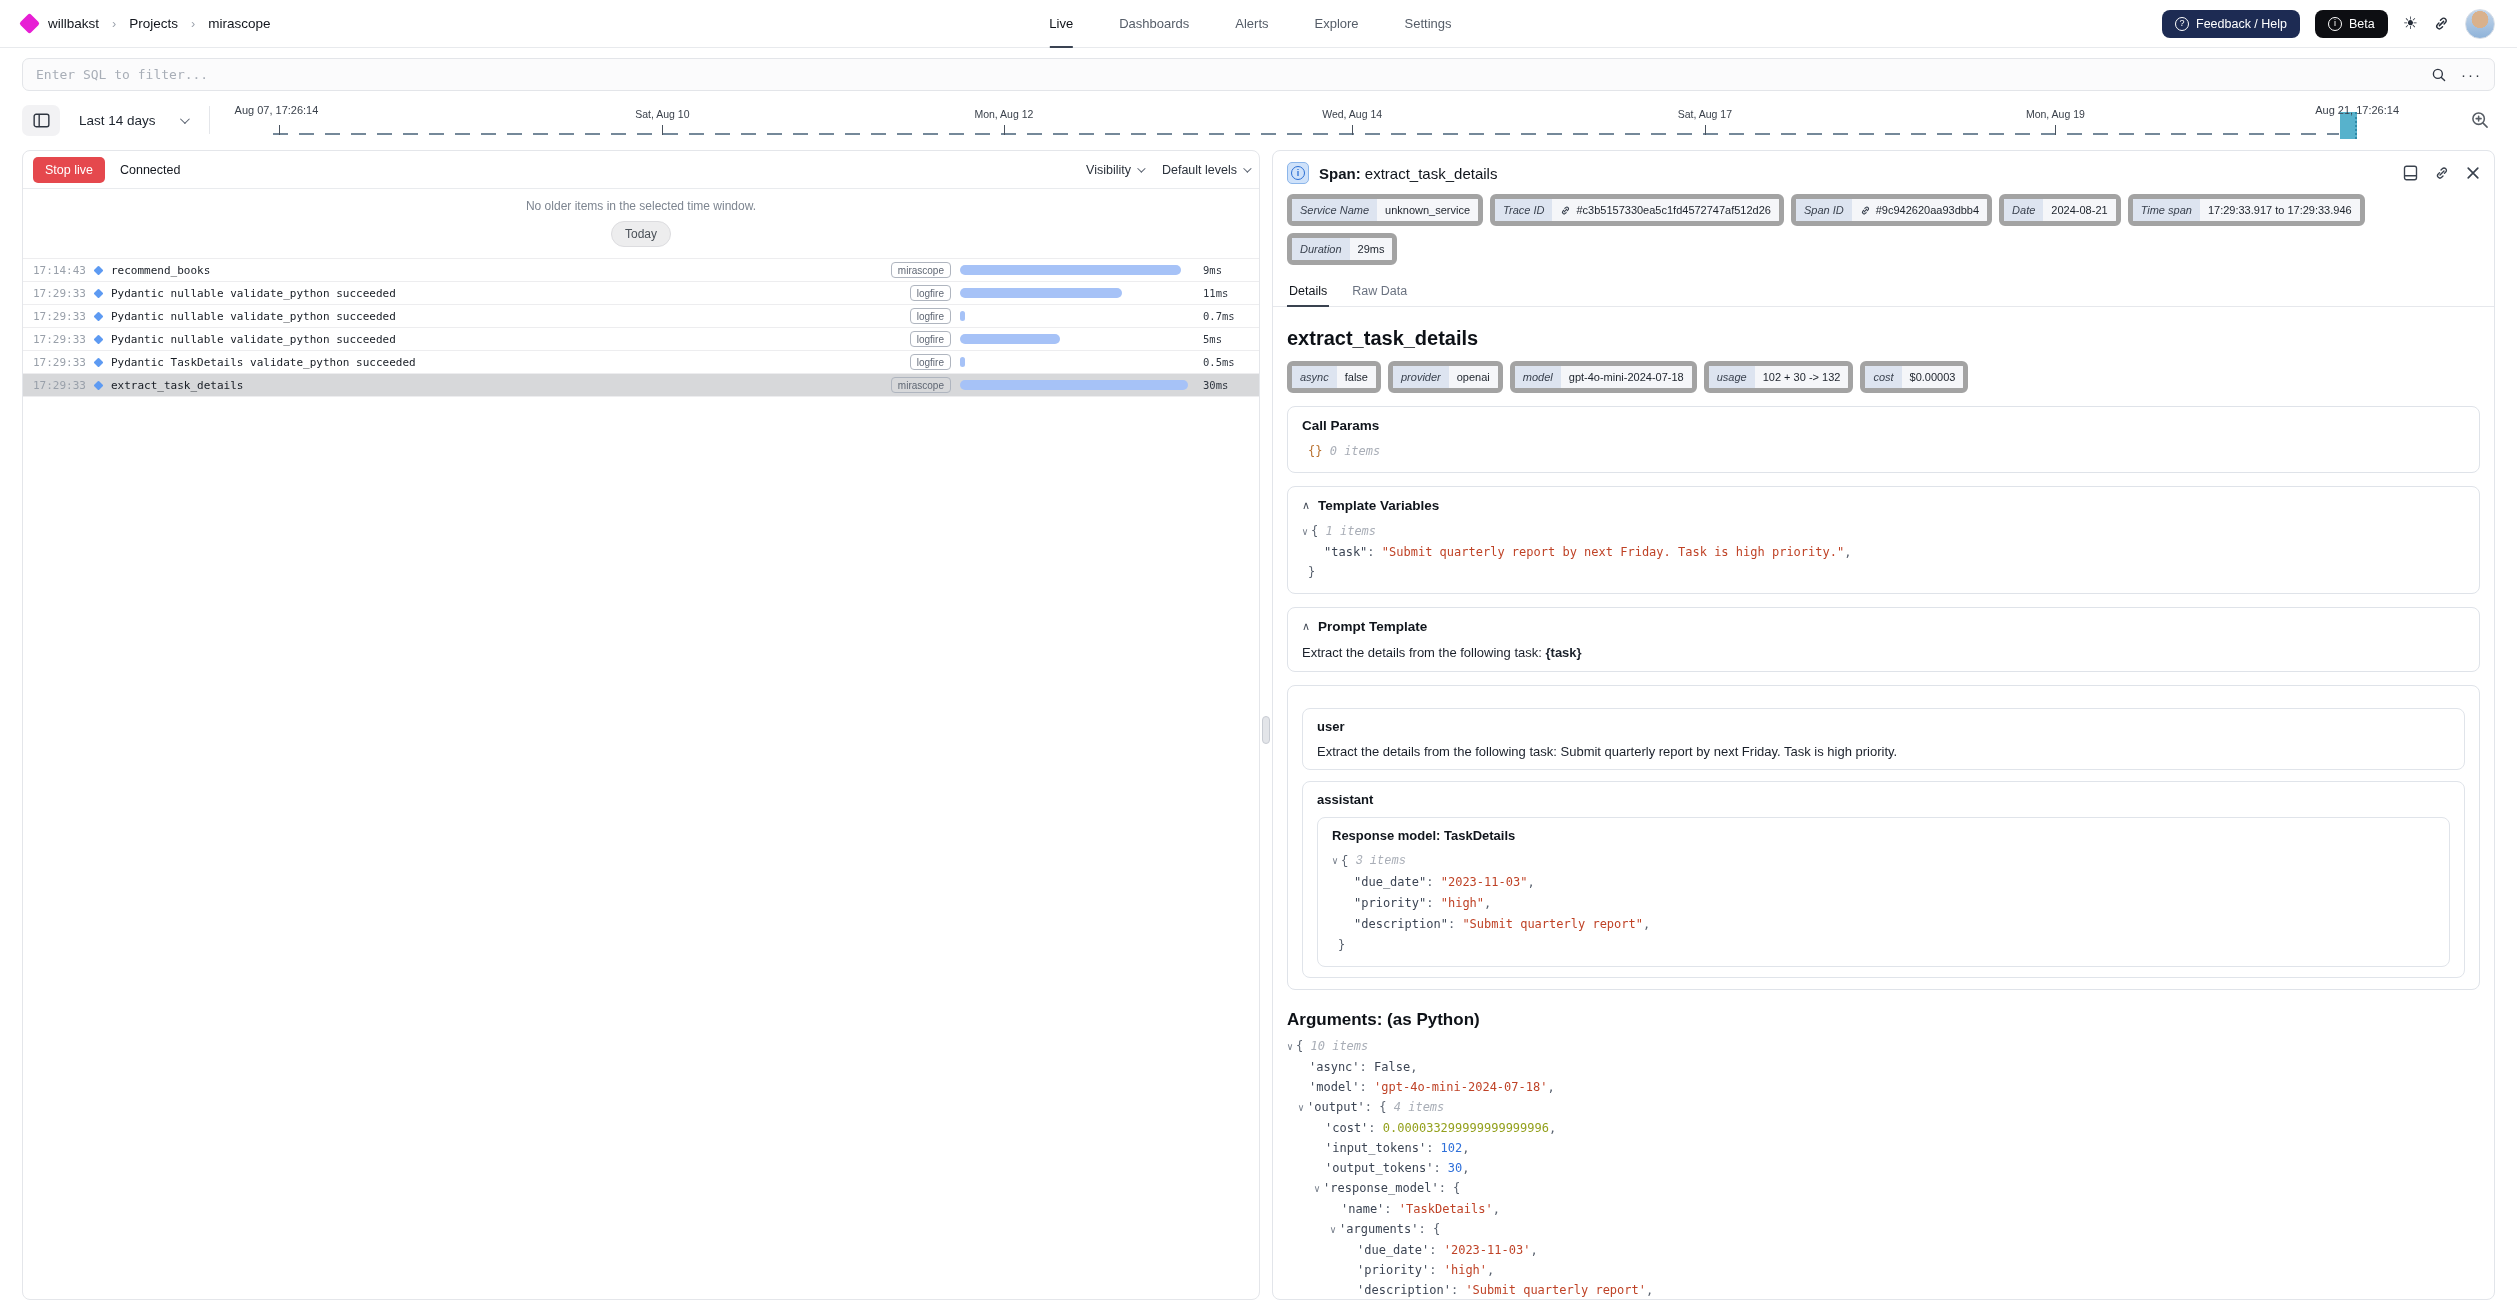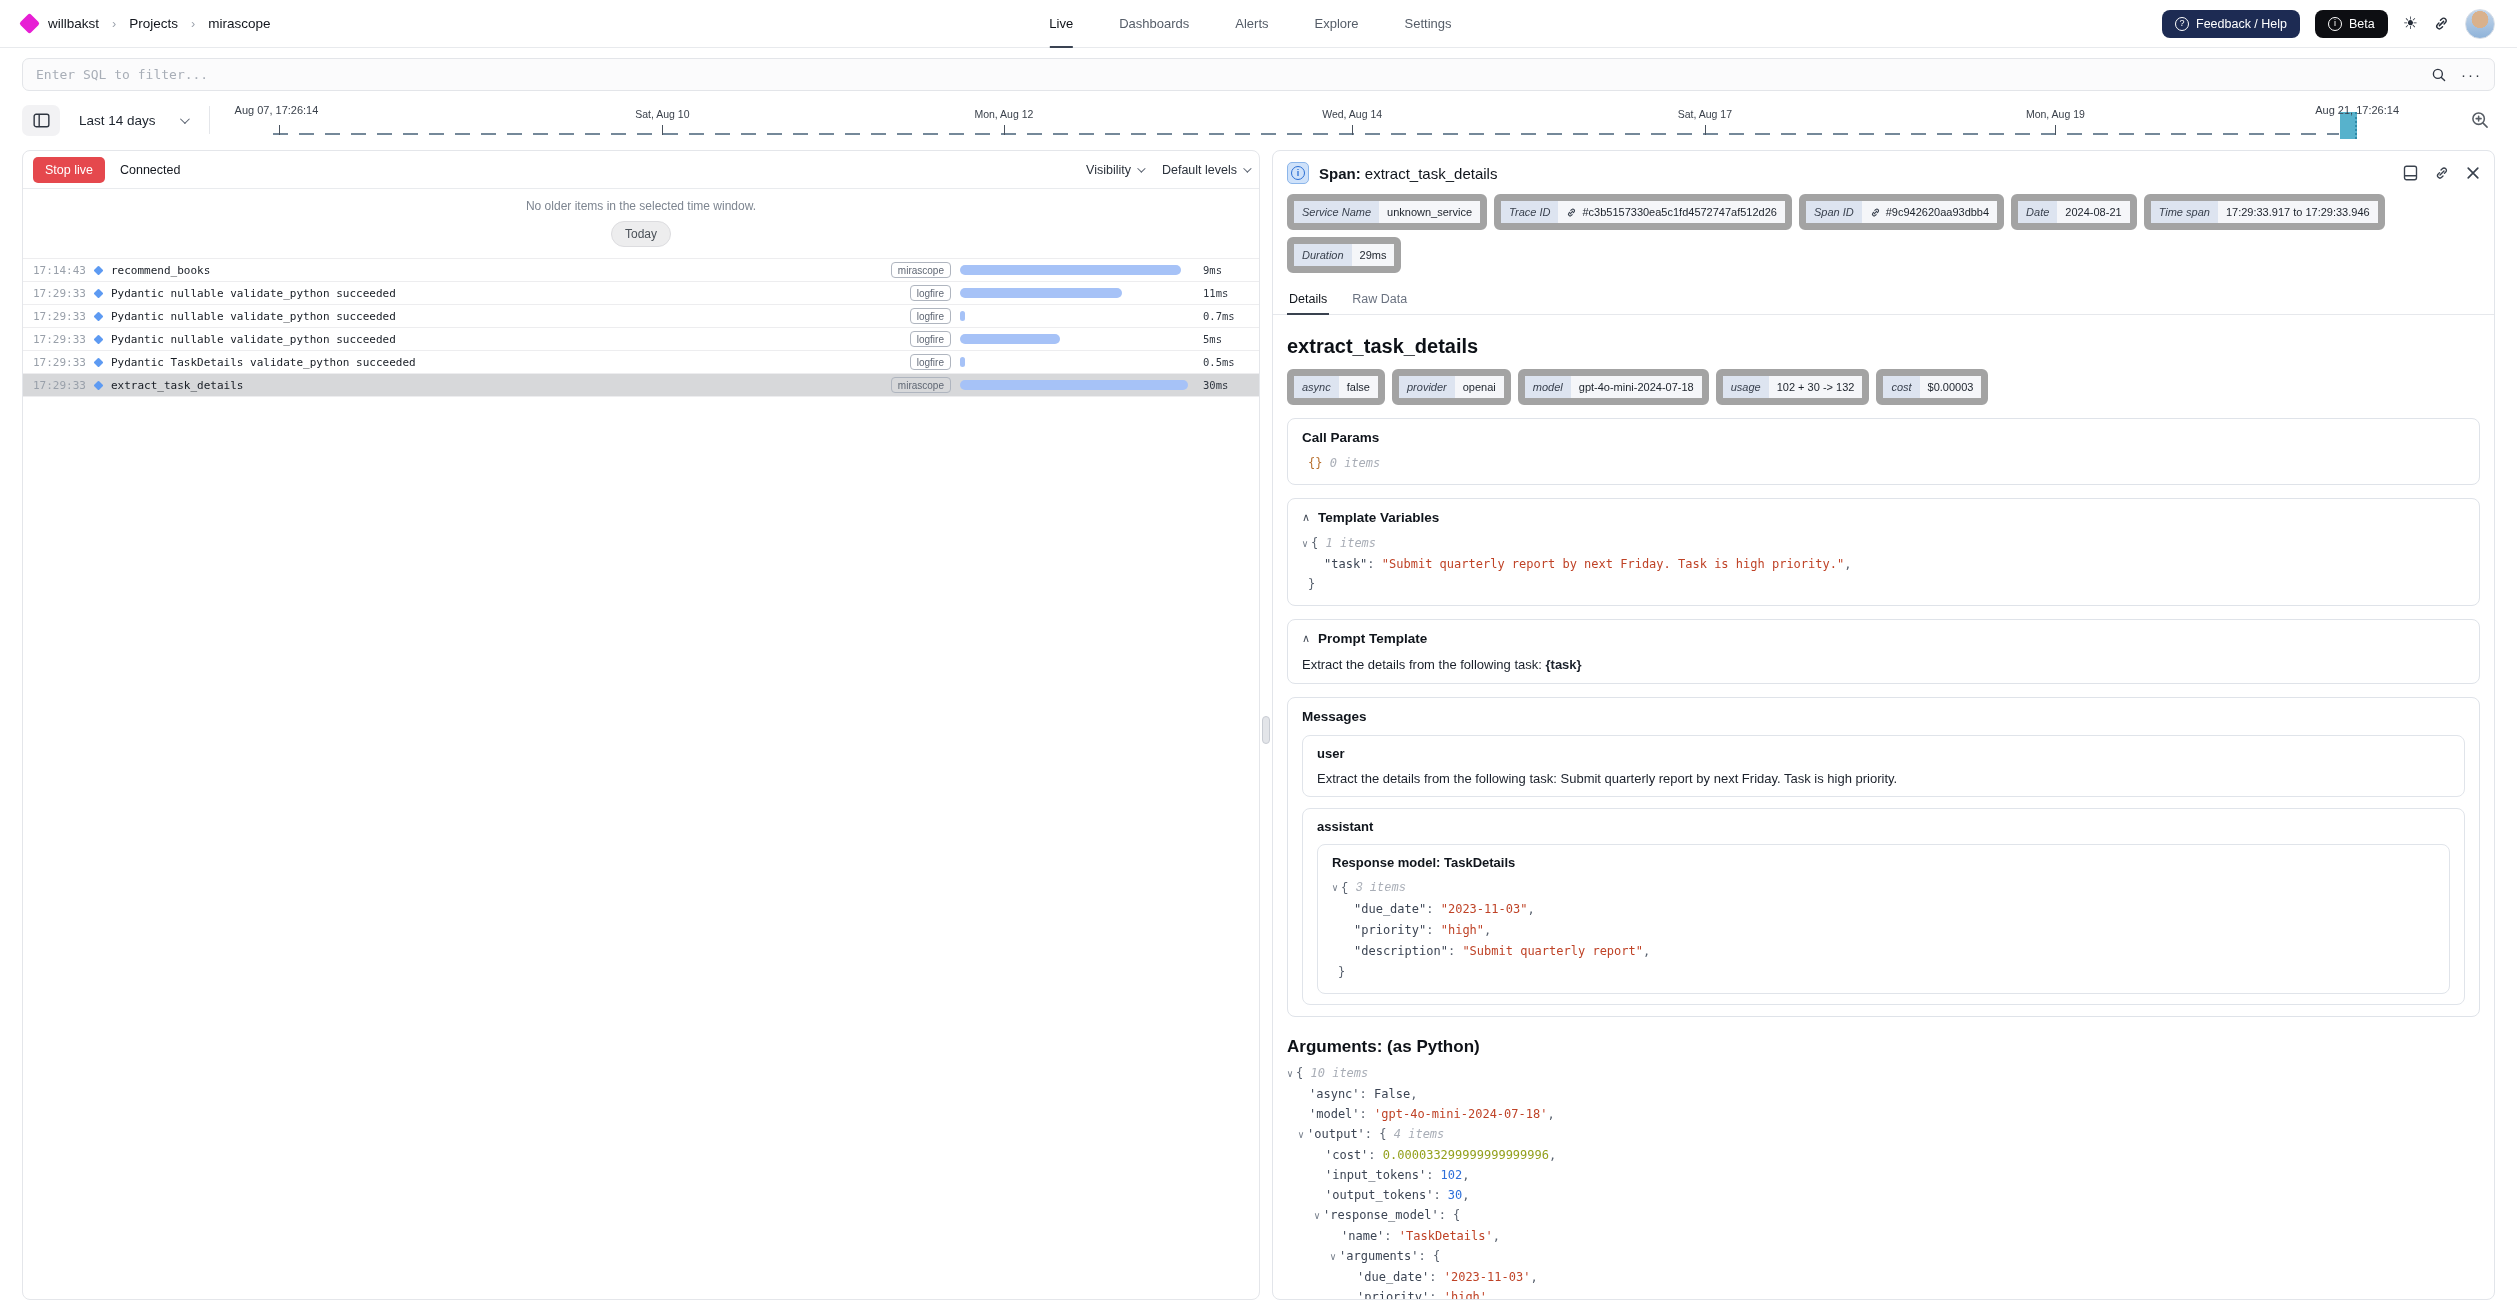--- a/index.html
+++ b/index.html
@@ -83,21 +83,21 @@
   .right-pane { flex:1; border:1px solid #e2e5ea; border-radius:8px; background:#fff; overflow:hidden; }
   .span-head { display:flex; align-items:center; gap:10px; padding:11px 14px 7px; }
   .info-badge { width:22px; height:22px; border-radius:5px; background:#cfe2fa; border:1px solid #8cb6ea; display:flex; align-items:center; justify-content:center; flex:none; }
   .info-inner { width:14px; height:14px; border:1.4px solid #2b6fd4; border-radius:50%; color:#2b6fd4; font-size:9px; font-weight:bold; display:flex; align-items:center; justify-content:center; line-height:1; }
   .span-title { font-size:15px; color:#10151c; }
   .span-title b { font-weight:bold; }
   .head-icons { margin-left:auto; display:flex; gap:16px; align-items:center; color:#3a424e; }
   .head-icons > span { cursor:pointer; display:flex; }
 
   .meta-row { display:flex; gap:7px; padding:3px 14px 11px; flex-wrap:wrap; }
-  .pill { display:inline-flex; align-items:stretch; border:7px solid #a3a3a3; border-radius:6px; overflow:hidden; font-size:11px; }
+  .pill { display:inline-flex; align-items:stretch; border:5px solid #a3a3a3; border-radius:6px; overflow:hidden; font-size:11px; }
   .pill-label { background:#dde4f0; color:#39414e; font-style:italic; padding:5px 8px; display:flex; align-items:center; }
   .pill-value { background:#f5f6f9; color:#1c222b; padding:5px 8px; display:flex; align-items:center; gap:5px; }
 
   .span-tabs { display:flex; gap:21px; padding:0 14px; border-bottom:1px solid #e6e8ec; }
   .span-tab { padding:8px 2px 7px; font-size:12.5px; color:#6a7280; border-bottom:2px solid transparent; margin-bottom:-1px; cursor:pointer; }
   .span-tab.active { color:#10151c; border-color:#39424f; }
 
   .detail { padding:12px 14px 0; }
   .detail-h1 { font-size:20px; font-weight:bold; color:#0d1117; margin:8px 0 11px; }
   .attr-row { display:flex; gap:7px; }
@@ -449,21 +449,20 @@
         <div class="card-title">
           <span class="collapse-caret">∧</span>
           <span>Prompt Template</span>
         </div>
         <div class="prompt-text">
           <span>Extract the details from the following task: </span><b>{task}</b>
         </div>
       </div>
 
       <div class="card">
-        <div class="card-title">Messages</div>
         <div class="msg-card">
           <div class="msg-role">user</div>
           <div class="msg-text">Extract the details from the following task: Submit quarterly report by next Friday. Task is high priority.</div>
         </div>
         <div class="msg-card">
           <div class="msg-role">assistant</div>
           <div class="resp-card">
             <div class="resp-title">Response model: TaskDetails</div>
             <div class="code" id="response-code">
                 <div class="code-line" style="padding-left: 0px; font-family: Liberation Mono, monospace;"><span class="json-caret">∨</span><span class="tok-punc">{</span><span class="tok-items"> 3 items</span></div>

